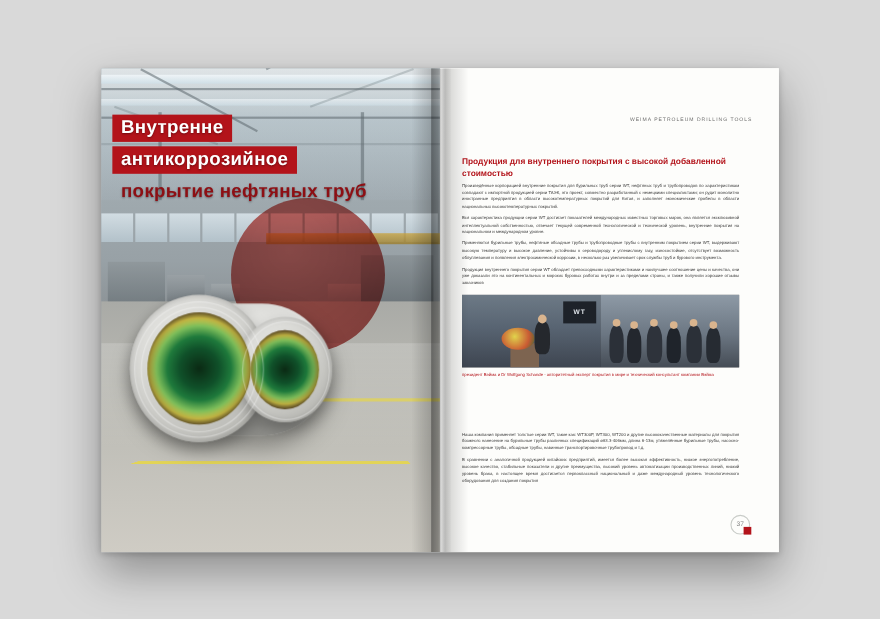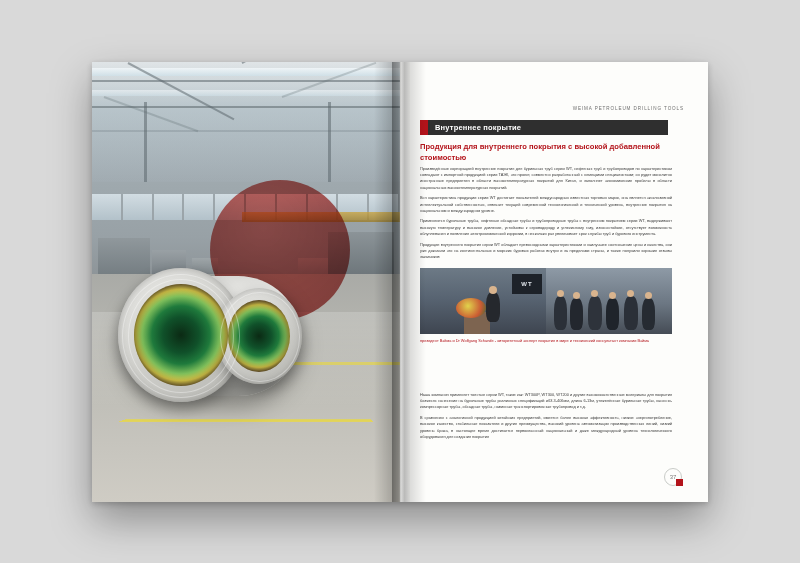--- a/index.html
+++ b/index.html
@@ -405,33 +405,34 @@
           <div class="pipe-body"></div>
           <div class="pipe-end big"></div>
           <div class="pipe-end small"></div>
           <div class="pipe-inner big"></div>
           <div class="pipe-inner small"></div>
           <div class="thread" style="left:10px;top:16px;width:116px;height:122px;"></div>
           <div class="thread" style="left:16px;top:21px;width:104px;height:112px;"></div>
           <div class="thread" style="left:108px;top:34px;width:78px;height:88px;"></div>
         </div>
 
+        <div class="headline">
+          <div class="line l1">Внутренне</div><br>
+          <div class="line l2">антикоррозийное</div><br>
+          <div class="line l3">покрытие нефтяных труб</div>
+        </div>
       </div>
       <div class="shade-left"></div>
     </div>
 
     <div class="page-right">
       <div class="page-right-inner">
 
         <div class="brand-kicker">WEIMA PETROLEUM DRILLING TOOLS</div>
 
-        <div class="section-bar">
-          <div class="tick"></div>
-          <div class="txt">Внутреннее покрытие</div>
-        </div>
 
         <div class="subhead">Продукция для внутреннего покрытия с высокой добавленной стоимостью</div>
 
         <div class="body-copy copy-top">
           <p>Произведённые корпорацией внутренние покрытия для бурильных труб серии WT, нефтяных труб и трубопроводов по характеристикам совпадают с импортной продукцией серии ТАЭК, это проект, совместно разработанный с немецкими специалистами; он рудит монолитно иностранные предприятия в области высокотемпературных покрытий для Китая, и заполняет экономические пробелы в области национальных высокотемпературных покрытий.</p>
           <p>Вся характеристика продукции серии WT достигает показателей международных известных торговых марок, она является эксклюзивной интеллектуальной собственностью, отвечает текущей современной технологической и технической уровень, внутренние покрытия на национальном и международном уровне.</p>
           <p>Применяются бурильные трубы, нефтяные обсадные трубы и трубопроводные трубы с внутренним покрытием серии WT, выдерживают высокую температуру и высокое давление, устойчивы к сероводороду и углекислому газу, износостойкие, отсутствует возможность облуплевания и появления электрохимической коррозии, в несколько раз увеличивает срок службы труб и бурового инструмента.</p>
           <p>Продукция внутреннего покрытия серии WT обладает превосходными характеристиками и наилучшее соотношение цены и качества, они уже доказали это на континентальных и морских буровых работах внутри и за пределами страны, и также получили хорошие отзывы заказчиков</p>
         </div>
 

